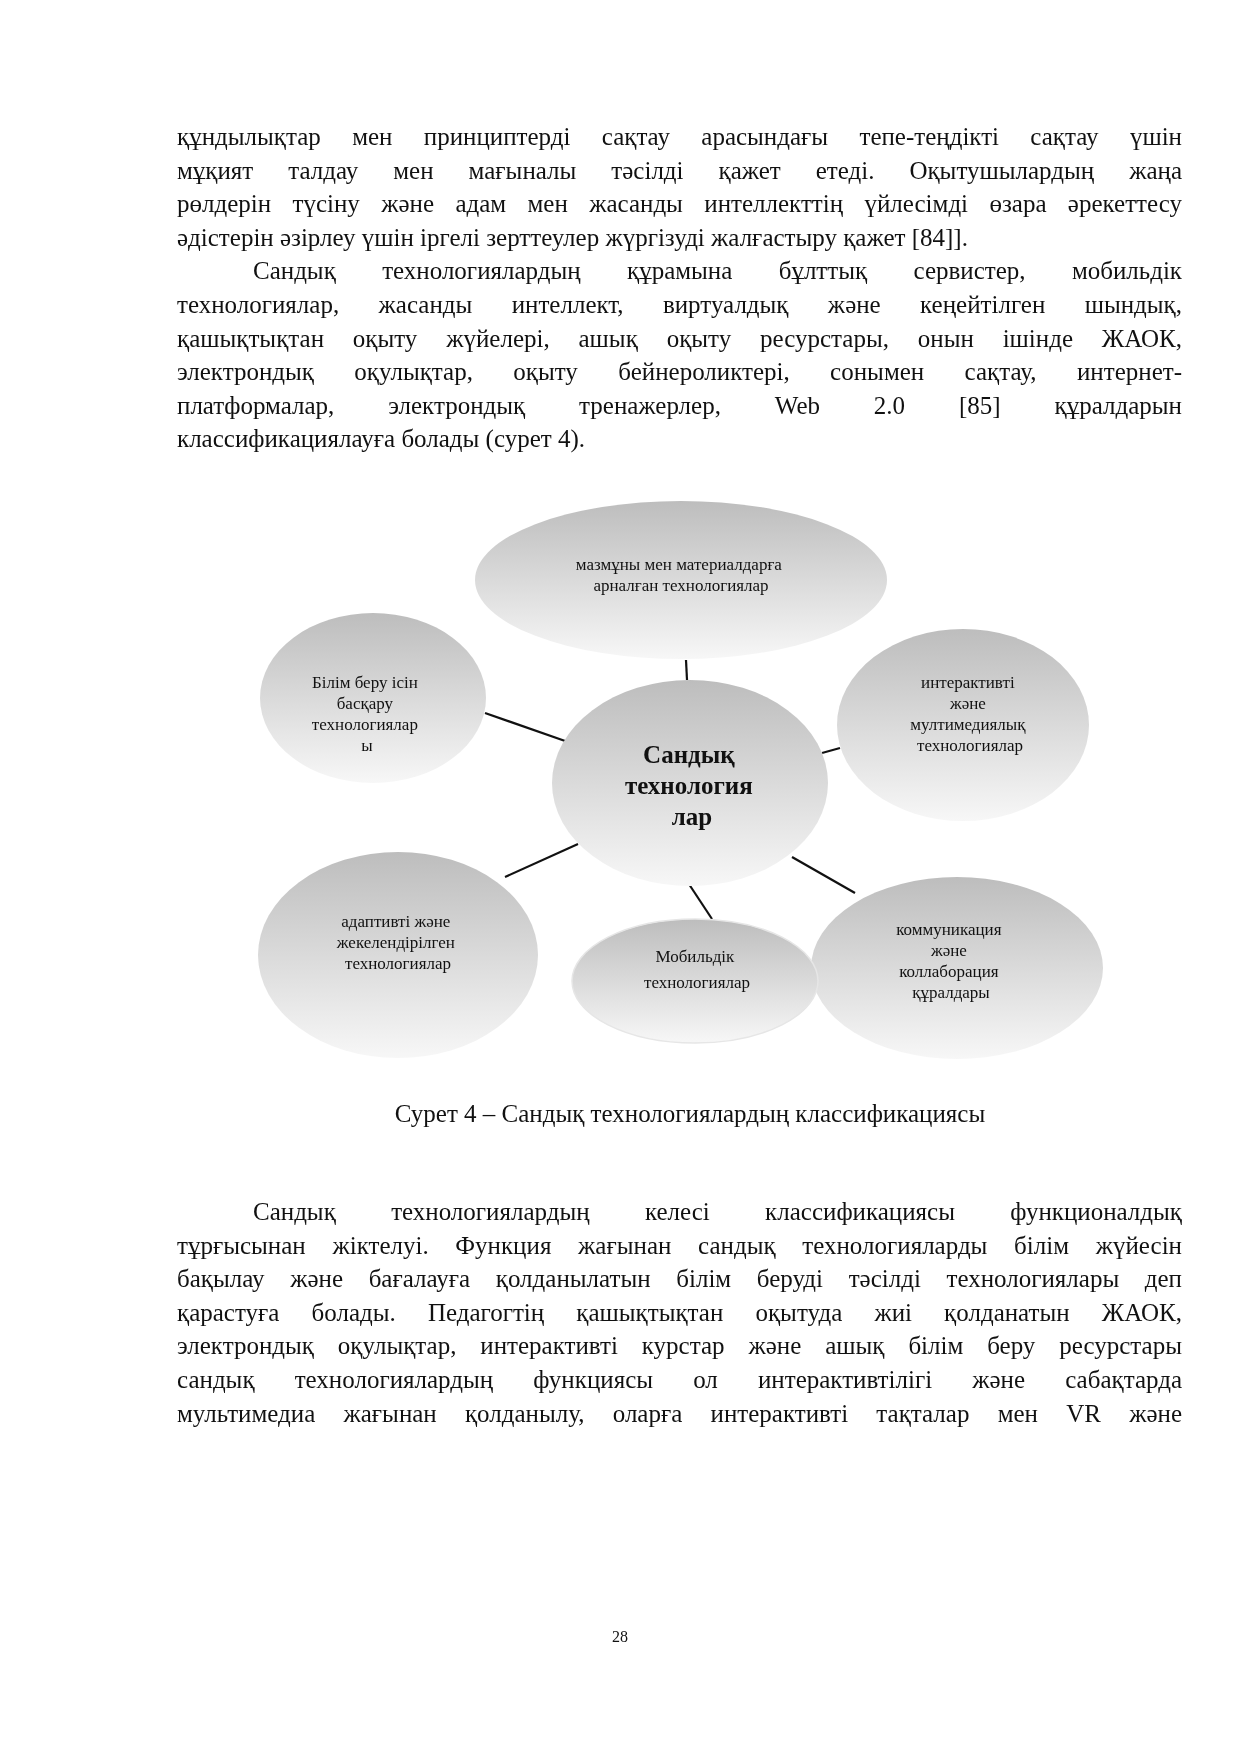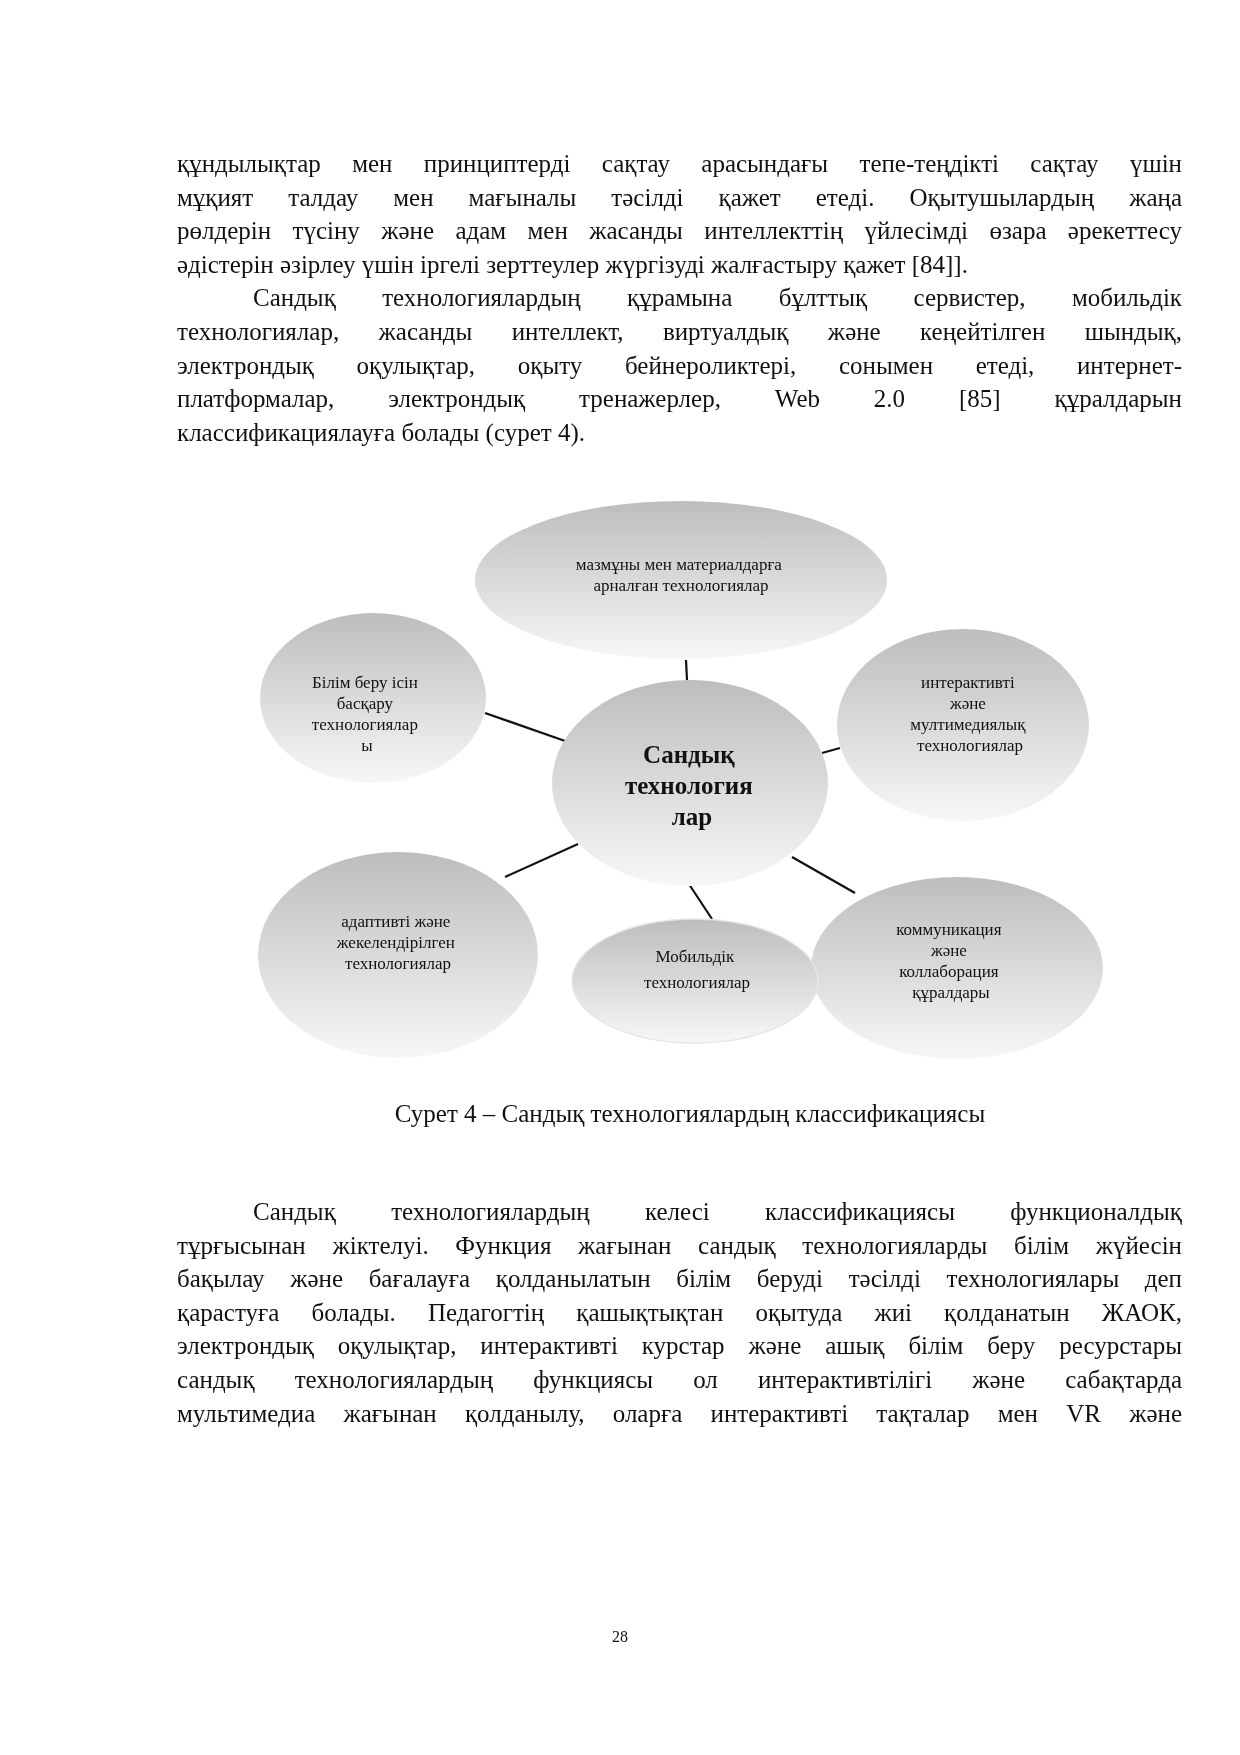--- a/index.html
+++ b/index.html
@@ -2,39 +2,40 @@
 <html><head>
 <meta charset="utf-8">
 <style>
   html, body { margin:0; padding:0; background:#ffffff; }
   body { width:1240px; height:1755px; position:relative; overflow:hidden;
          font-family:"Liberation Serif", serif; color:#111; }
   .para { position:absolute; left:177px; width:1005px; font-size:25px; line-height:33.6px; }
   .line { display:block; text-align:justify; text-align-last:justify; white-space:nowrap; height:33.6px; }
   .line.last { text-align-last:left; }
   .line.indent { padding-left:76px; }
-  #p1 { top:120px;margin-top:27px; }
+  #p1 { top:120px; }
   #p2 { top:1195px; }
   #diagram { position:absolute; left:0; top:0; width:1240px; height:1755px; }
   .node-text { font-family:"Liberation Serif", serif; font-size:17px; fill:#111; }
   .center-text { font-family:"Liberation Serif", serif; font-size:25px; font-weight:bold; fill:#111; }
   #caption { position:absolute; top:1100px; left:0; width:1240px; text-align:center; font-size:25px; padding-left:140px; box-sizing:border-box; }
   #page-num { position:absolute; top:1628px; left:0; width:1240px; text-align:center; font-size:16px; }
 </style>
 </head>
 <body>
 
 <div id="p1" class="para">
   <span class="line">құндылықтар мен принциптерді сақтау арасындағы тепе-теңдікті сақтау үшін</span>
   <span class="line">мұқият талдау мен мағыналы тәсілді қажет етеді. Оқытушылардың жаңа</span>
   <span class="line">рөлдерін түсіну және адам мен жасанды интеллекттің үйлесімді өзара әрекеттесу</span>
   <span class="line last">әдістерін әзірлеу үшін іргелі зерттеулер жүргізуді жалғастыру қажет [84]].</span>
   <span class="line indent">Сандық технологиялардың құрамына  бұлттық сервистер, мобильдік</span>
   <span class="line">технологиялар, жасанды интеллект, виртуалдық және кеңейтілген шындық,</span>
-  <span class="line">электрондық оқулықтар, оқыту бейнероликтері, сонымен етеді, интернет-</span>
+  <span class="line">қашықтықтан оқыту жүйелері, ашық оқыту ресурстары, онын ішінде ЖАОК,</span>
+  <span class="line">электрондық оқулықтар, оқыту бейнероликтері, сонымен сақтау, интернет-</span>
   <span class="line">платформалар, электрондық тренажерлер, Web 2.0 [85] құралдарын</span>
   <span class="line last">классификациялауға болады  (сурет 4).</span>
 </div>
 
 <svg id="diagram" xmlns="http://www.w3.org/2000/svg" width="1240" height="1755">
   <defs>
     <linearGradient id="g" x1="0" y1="0" x2="0" y2="1">
       <stop offset="0" id="gstop1" stop-color="#bdbdbd"></stop>
       <stop offset="1" id="gstop2" stop-color="#f7f7f7"></stop>
     </linearGradient>

